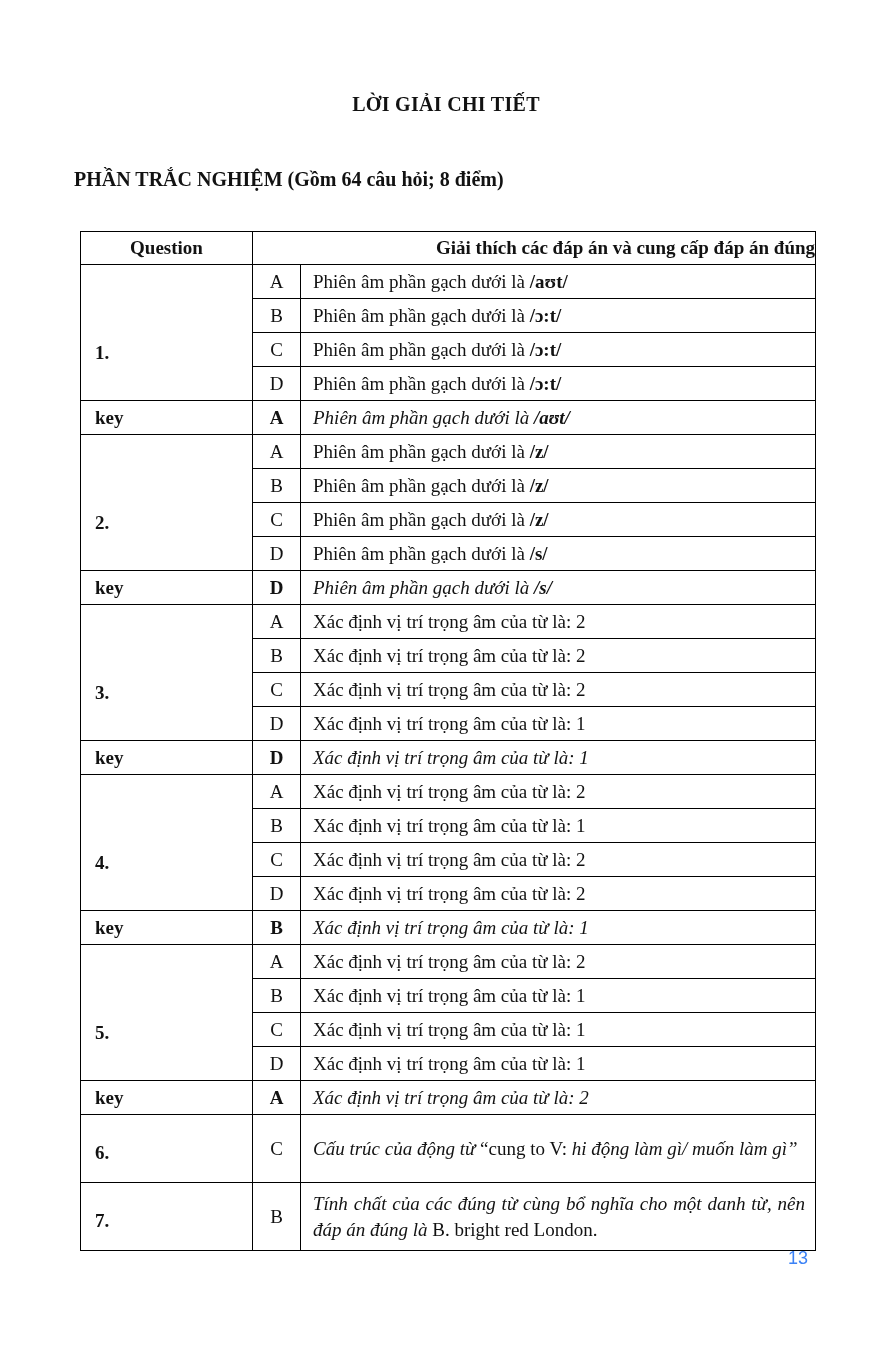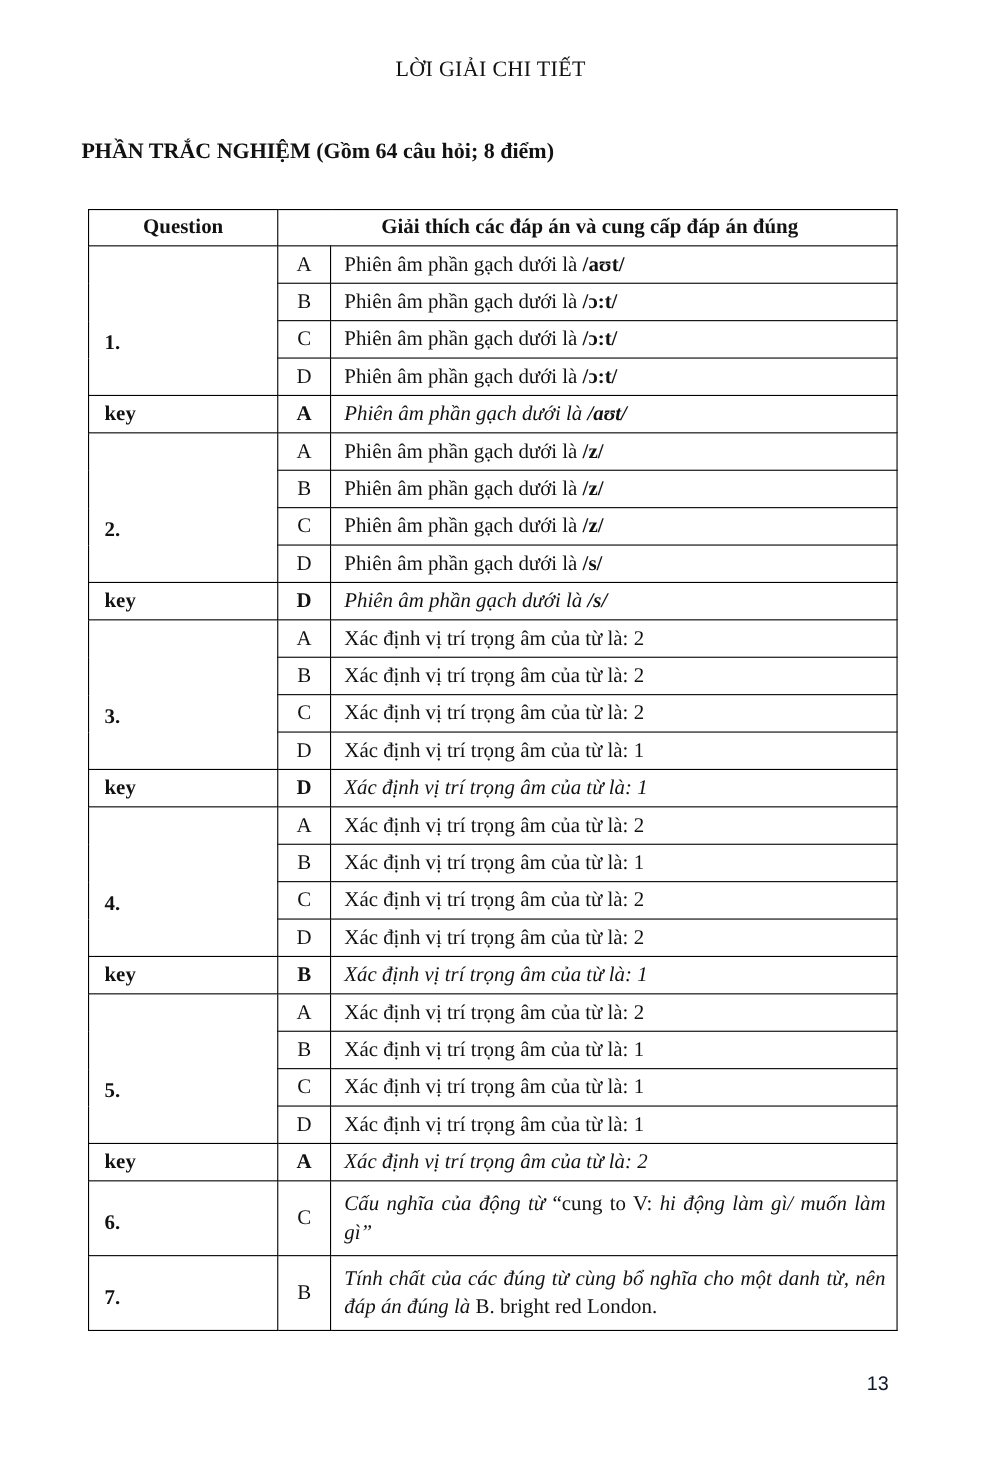--- a/index.html
+++ b/index.html
@@ -8,22 +8,22 @@
     width: 892px;
     height: 1346px;
     position: relative;
     font-family: "Liberation Serif", serif;
     color: #121212;
     overflow: hidden;
   }
   .page-title {
     text-align: center;
     font-size: 20px;
-    font-weight: normal;
-    padding-top: 52px;
+    font-weight: bold;
+    padding-top: 93px;
     letter-spacing: 0.3px;
   }
   .section-heading {
     font-size: 20px;
     font-weight: bold;
     margin: 52px 0 0 74px;
   }
   .answer-table {
     border-collapse: collapse;
     margin: 40px 0 0 80px;
@@ -33,21 +33,21 @@
   .answer-table th, .answer-table td {
     border: 1px solid #000;
     font-size: 19px;
     vertical-align: middle;
   }
   th.q-col {
     font-weight: bold;
     height: 33px;
   }
   th.exp-col {
-    text-align: center;
+    text-align: right;
     padding-left: 4px;
     font-weight: bold;
   }
   .answer-table td { height: 34px; }
   .q-cell {
     vertical-align: top;
     padding: 40px 0 0 14px;
     font-weight: bold;
   }
   .q-cell.single { padding-top: 8px; }
@@ -65,21 +65,21 @@
     padding-left: 14px;
   }
   span.b { font-weight: bold; }
   span.i { font-style: italic; }
   .page-number {
     position: absolute;
     right: 84px;
     top: 1248px;
     font-family: "Liberation Sans", sans-serif;
     font-size: 18px;
-    color: #0f172a;
+    color: #3b82f6;
   }
 </style>
 </head>
 <body>
 
 <div class="page">
   <h1 class="page-title">LỜI GIẢI CHI TIẾT</h1>
   <h2 class="section-heading">PHẦN TRẮC NGHIỆM (Gồm 64 câu hỏi; 8 điểm)</h2>
 
   <table class="answer-table">
@@ -201,21 +201,21 @@
           <td class="text-cell"><span>Xác định vị trí trọng âm của từ là: 1</span></td>
         </tr>
         <tr>
           <td class="key-cell">key</td>
           <td class="letter-cell key-letter">A</td>
           <td class="text-cell"><span class="i">Xác định vị trí trọng âm của từ là: 2</span></td>
         </tr>
         <tr>
           <td rowspan="1" class="q-cell single">6.</td>
           <td class="letter-cell tall">C</td>
-          <td class="text-cell tall justify"><span class="i">Cấu nghĩa của động từ </span><span>“cung to V: </span><span class="i">hi động làm gì/ muốn làm gì”</span></td>
+          <td class="text-cell tall justify"><span class="i">Cấu trúc của động từ </span><span>“cung to V: </span><span class="i">hi động làm gì/ muốn làm gì”</span></td>
         </tr>
         <tr>
           <td rowspan="1" class="q-cell single">7.</td>
           <td class="letter-cell tall">B</td>
           <td class="text-cell tall justify"><span class="i">Tính chất của các đúng từ cùng bổ nghĩa cho một danh từ, nên đáp án đúng là </span><span>B. bright red London.</span></td>
         </tr>
       </tbody>
   </table>
 
   <div class="page-number">13</div>

